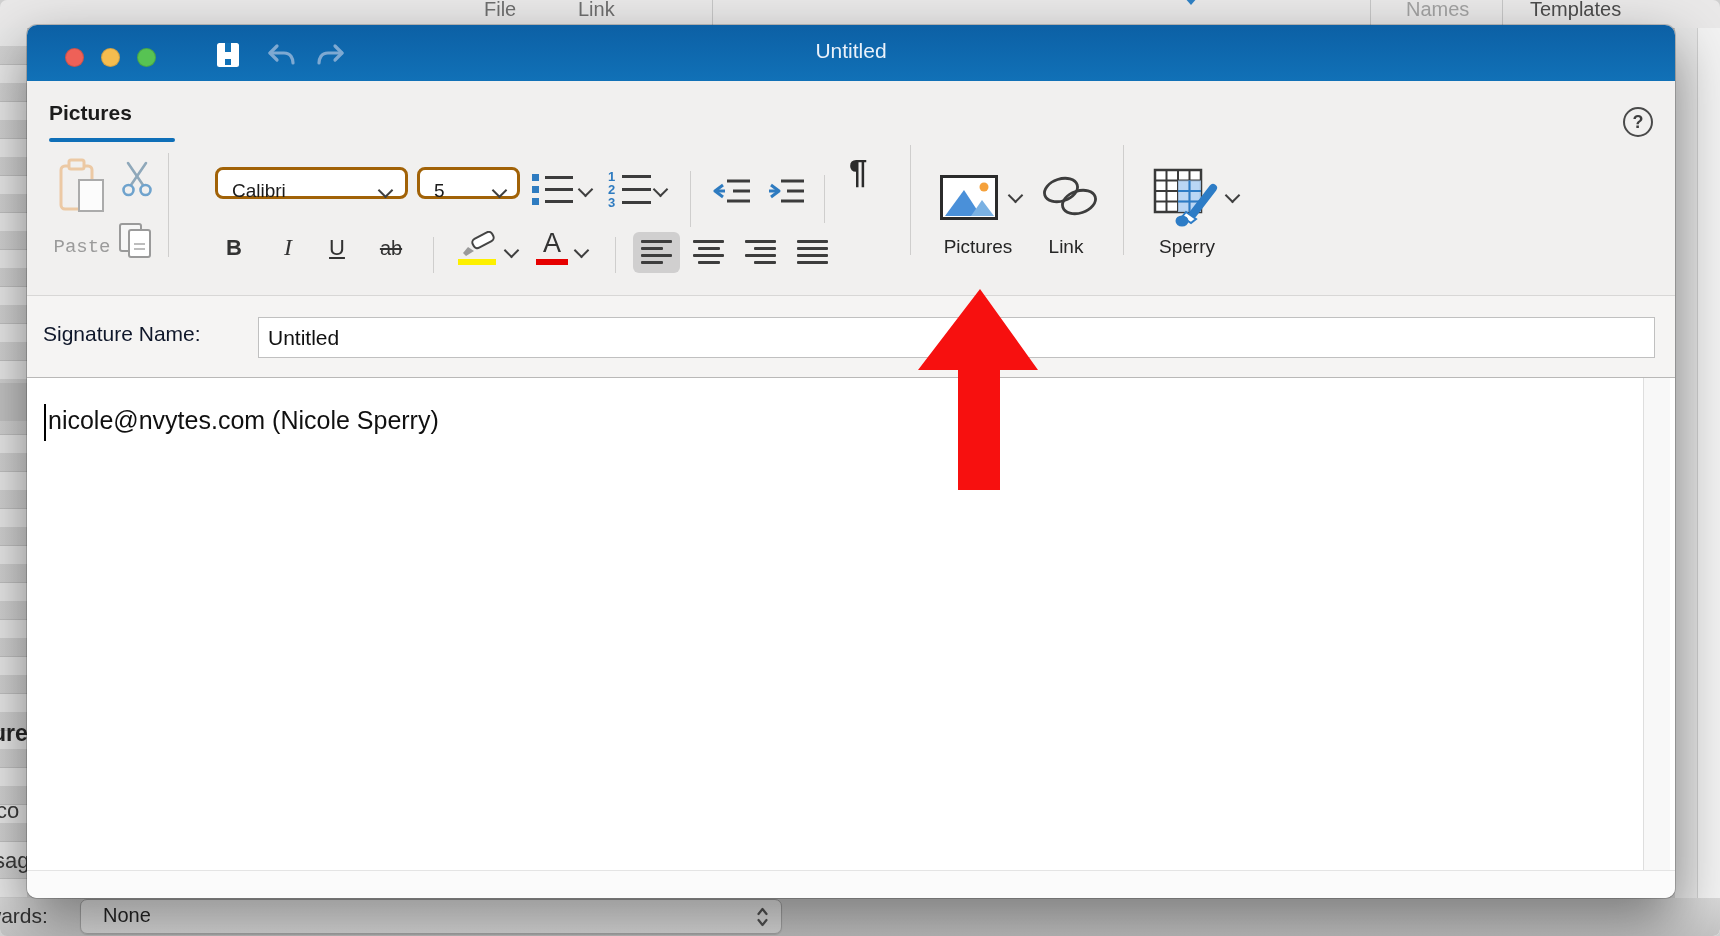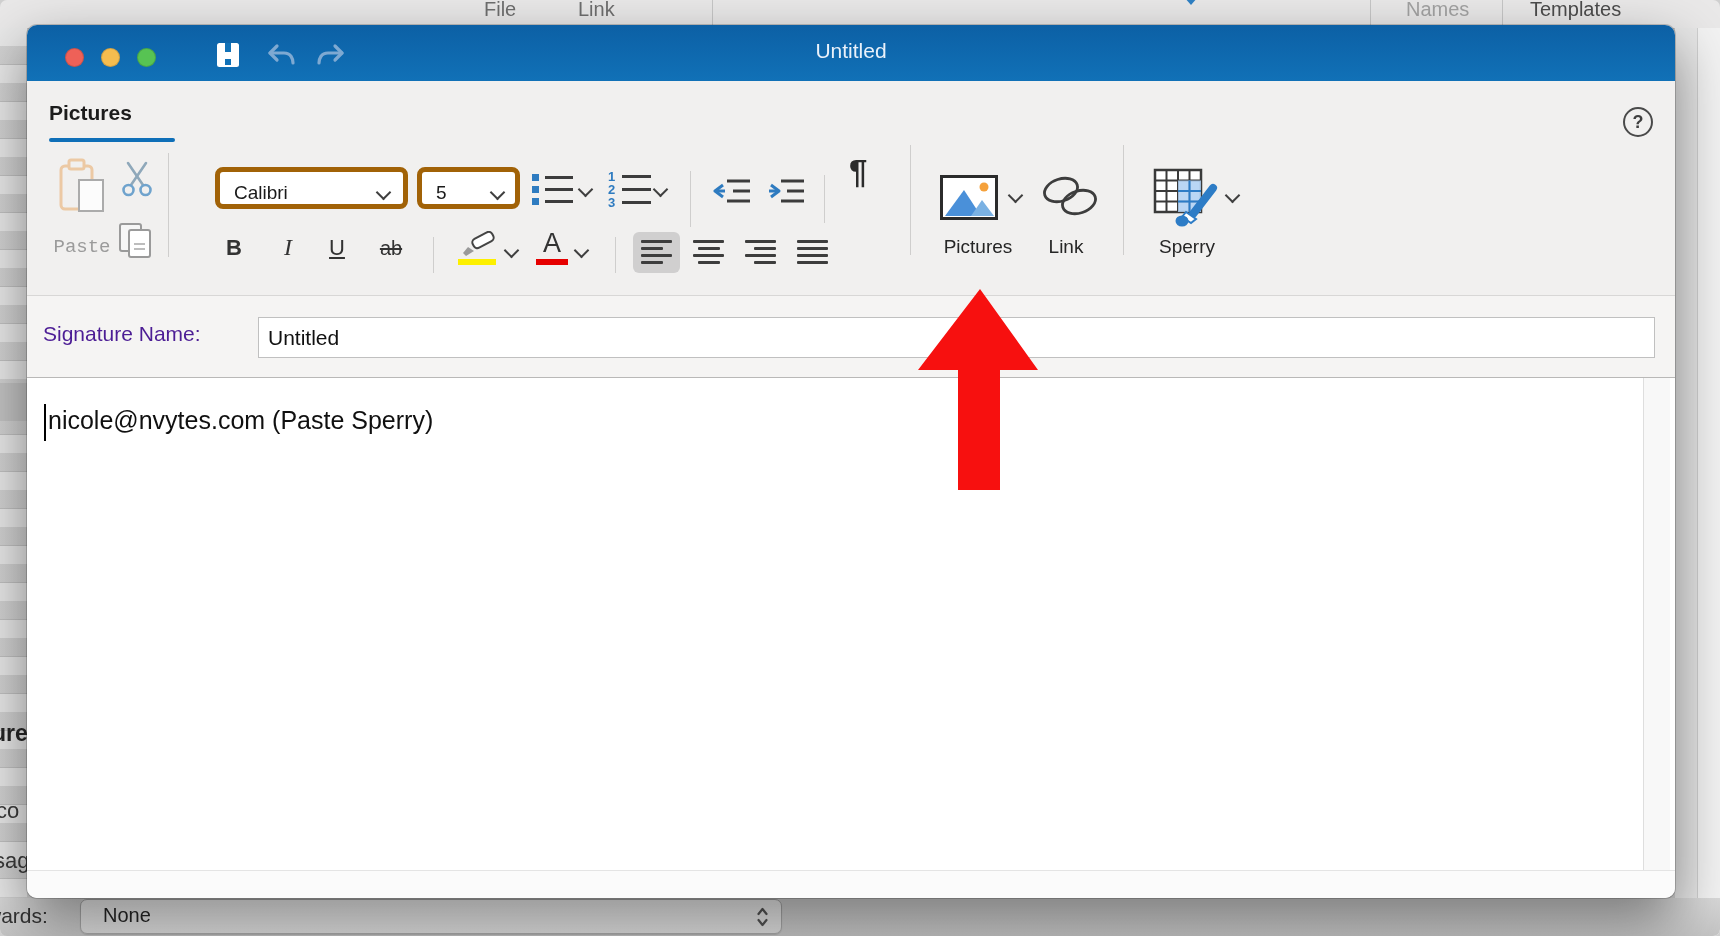--- a/index.html
+++ b/index.html
@@ -51,34 +51,34 @@
   .tab{position:absolute;left:22px;top:76px;font-size:21px;font-weight:700;color:#1c1c1c;}
   .tab-underline{position:absolute;left:22px;top:113px;width:126px;height:4px;border-radius:2px;
                  background:var(--accent);}
   .help{position:absolute;left:1596px;top:82px;width:30px;height:30px;border:2px solid #4a4a4a;
         border-radius:50%;box-sizing:border-box;text-align:center;font-size:18px;font-weight:700;
         color:#3f3f3f;line-height:26px;}
   
   .vdiv{position:absolute;width:1px;background:#cfcecd;}
   .rlabel{position:absolute;font-size:19px;color:#262626;text-align:center;}
   .rlabel.dis{color:#9b9b9b;font-family:Liberation Mono, monospace;}
-  .selectbox{position:absolute;height:42px;background:#fff;border:5px solid #a16207;
+  .selectbox{position:absolute;height:32px;background:#fff;border:3px solid #a16207;
              border-radius:8px;box-sizing:border-box;}
   .selectbox .txt{position:absolute;left:14px;top:10px;font-size:19px;color:#1a1a1a;}
   .chev{position:absolute;width:9px;height:9px;border-right:2.3px solid #3f3f3f;
         border-bottom:2.3px solid #3f3f3f;transform:rotate(45deg);}
   .fmt{position:absolute;font-size:22px;color:#333;}
   .alignbtn{position:absolute;width:47px;height:41px;border-radius:6px;}
   .alignbtn.sel{background:#d0cfcf;}
   .bars div{position:absolute;height:3px;background:#3d3d3d;border-radius:1px;}
   .colorbar{position:absolute;height:6px;}
   
   .name-row{position:absolute;left:0;top:270px;width:100%;height:83px;background:#f5f4f3;
             border-top:1px solid #d8d7d6;border-bottom:1px solid #b9b8b7;box-sizing:border-box;}
-  .name-label{position:absolute;left:16px;top:26px;font-size:21px;color:#4c1d95;}
+  .name-label{position:absolute;left:16px;top:26px;font-size:21px;color:#0f172a;}
   .name-input{position:absolute;left:231px;top:21px;width:1397px;height:41px;box-sizing:border-box;
               border:1px solid #c0c0c0;background:#fff;font-size:21px;color:#111;
               padding:0 0 0 9px;font-family:"Liberation Sans",sans-serif;outline:none;}
   
   .content{position:absolute;left:0;top:353px;width:100%;height:492px;background:#fff;}
   .cursor{position:absolute;left:17px;top:26px;width:2px;height:37px;background:#000;}
   .ed-text{position:absolute;left:21px;top:28px;font-size:25px;color:#101010;}
   .scrollbar{position:absolute;left:1616px;top:0;width:27px;height:492px;background:#f8f8f8;
              border-left:1px solid #dedede;box-sizing:border-box;}
   .footer{position:absolute;left:0;top:845px;width:100%;height:28px;background:#fbfbfb;
@@ -286,21 +286,21 @@
       </div>
     </div>
 
     <div class="name-row">
       <span class="name-label">Signature Name:</span>
       <input class="name-input" type="text" value="Untitled" style="">
     </div>
 
     <div class="content">
       <div class="cursor"></div>
-      <span class="ed-text">nicole@nvytes.com (Paste Sperry)</span>
+      <span class="ed-text">nicole@nvytes.com (Nicole Sperry)</span>
       <div class="scrollbar"></div>
     </div>
 
     <div class="footer"></div>
   </div>
 
   <svg class="arrow-svg" width="160" height="220" viewBox="0 0 160 220">
     <polygon points="80,9 138,90 100,90 100,210 58,210 58,90 18,90" style="fill:var(--arrow)"></polygon>
   </svg>
 

